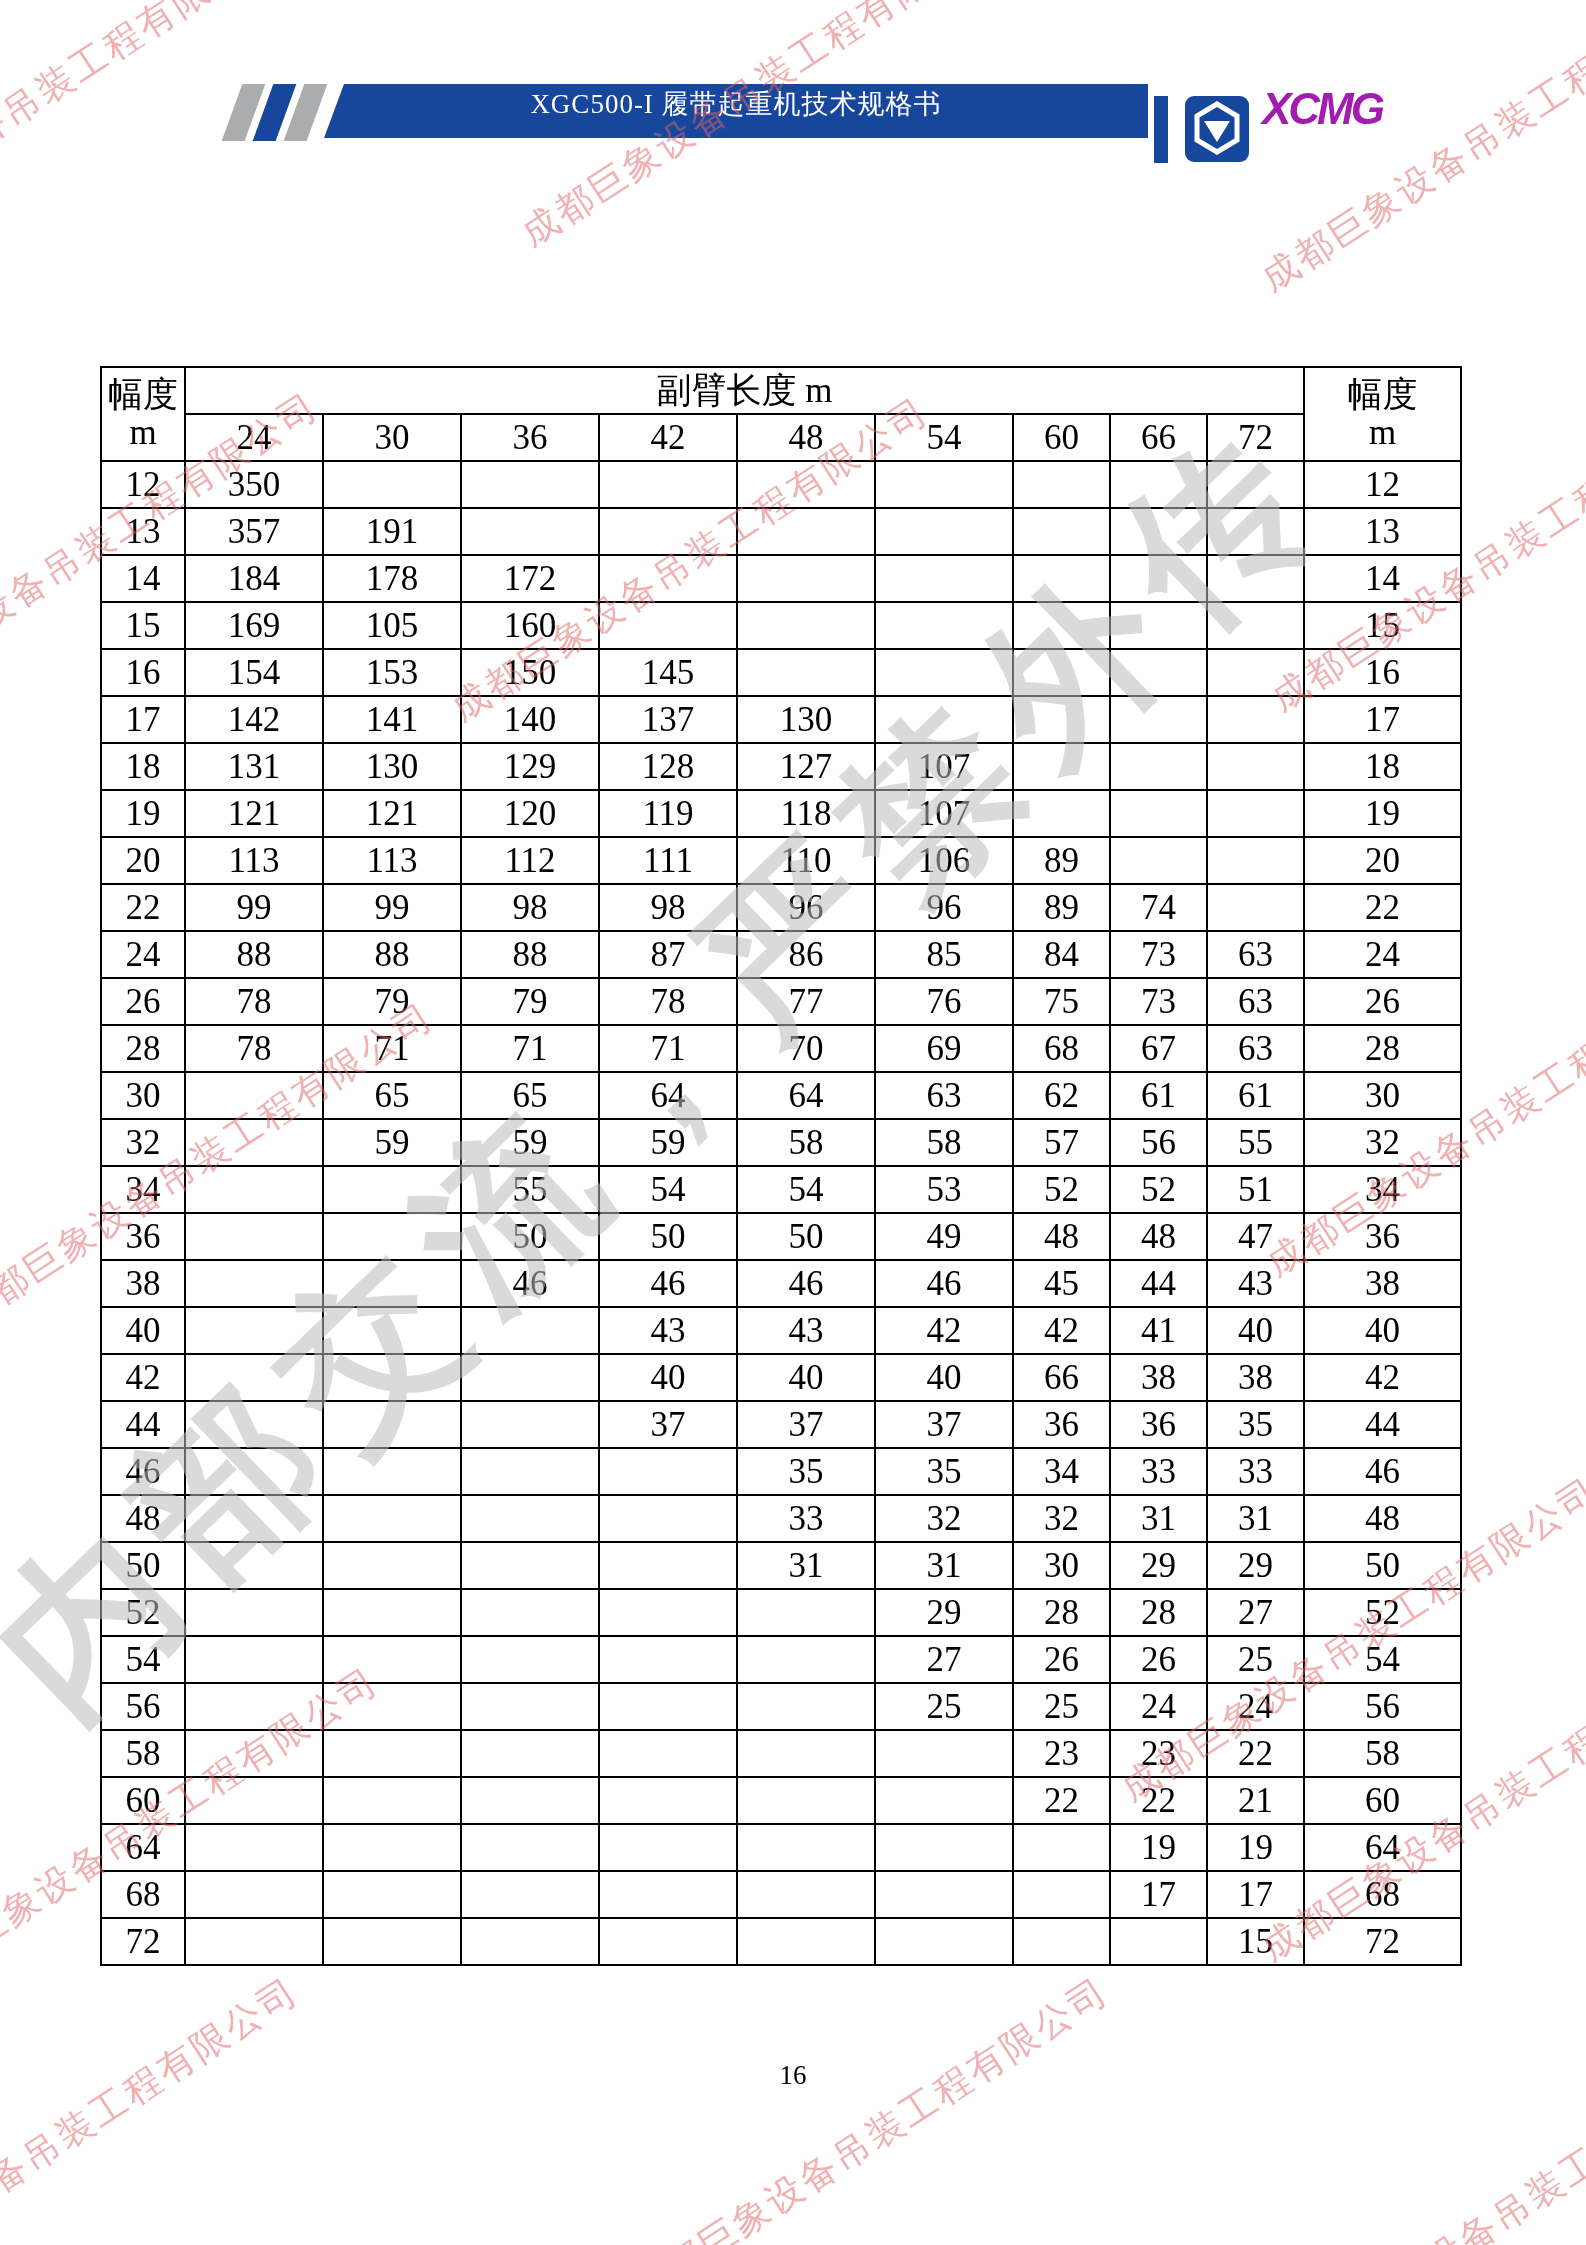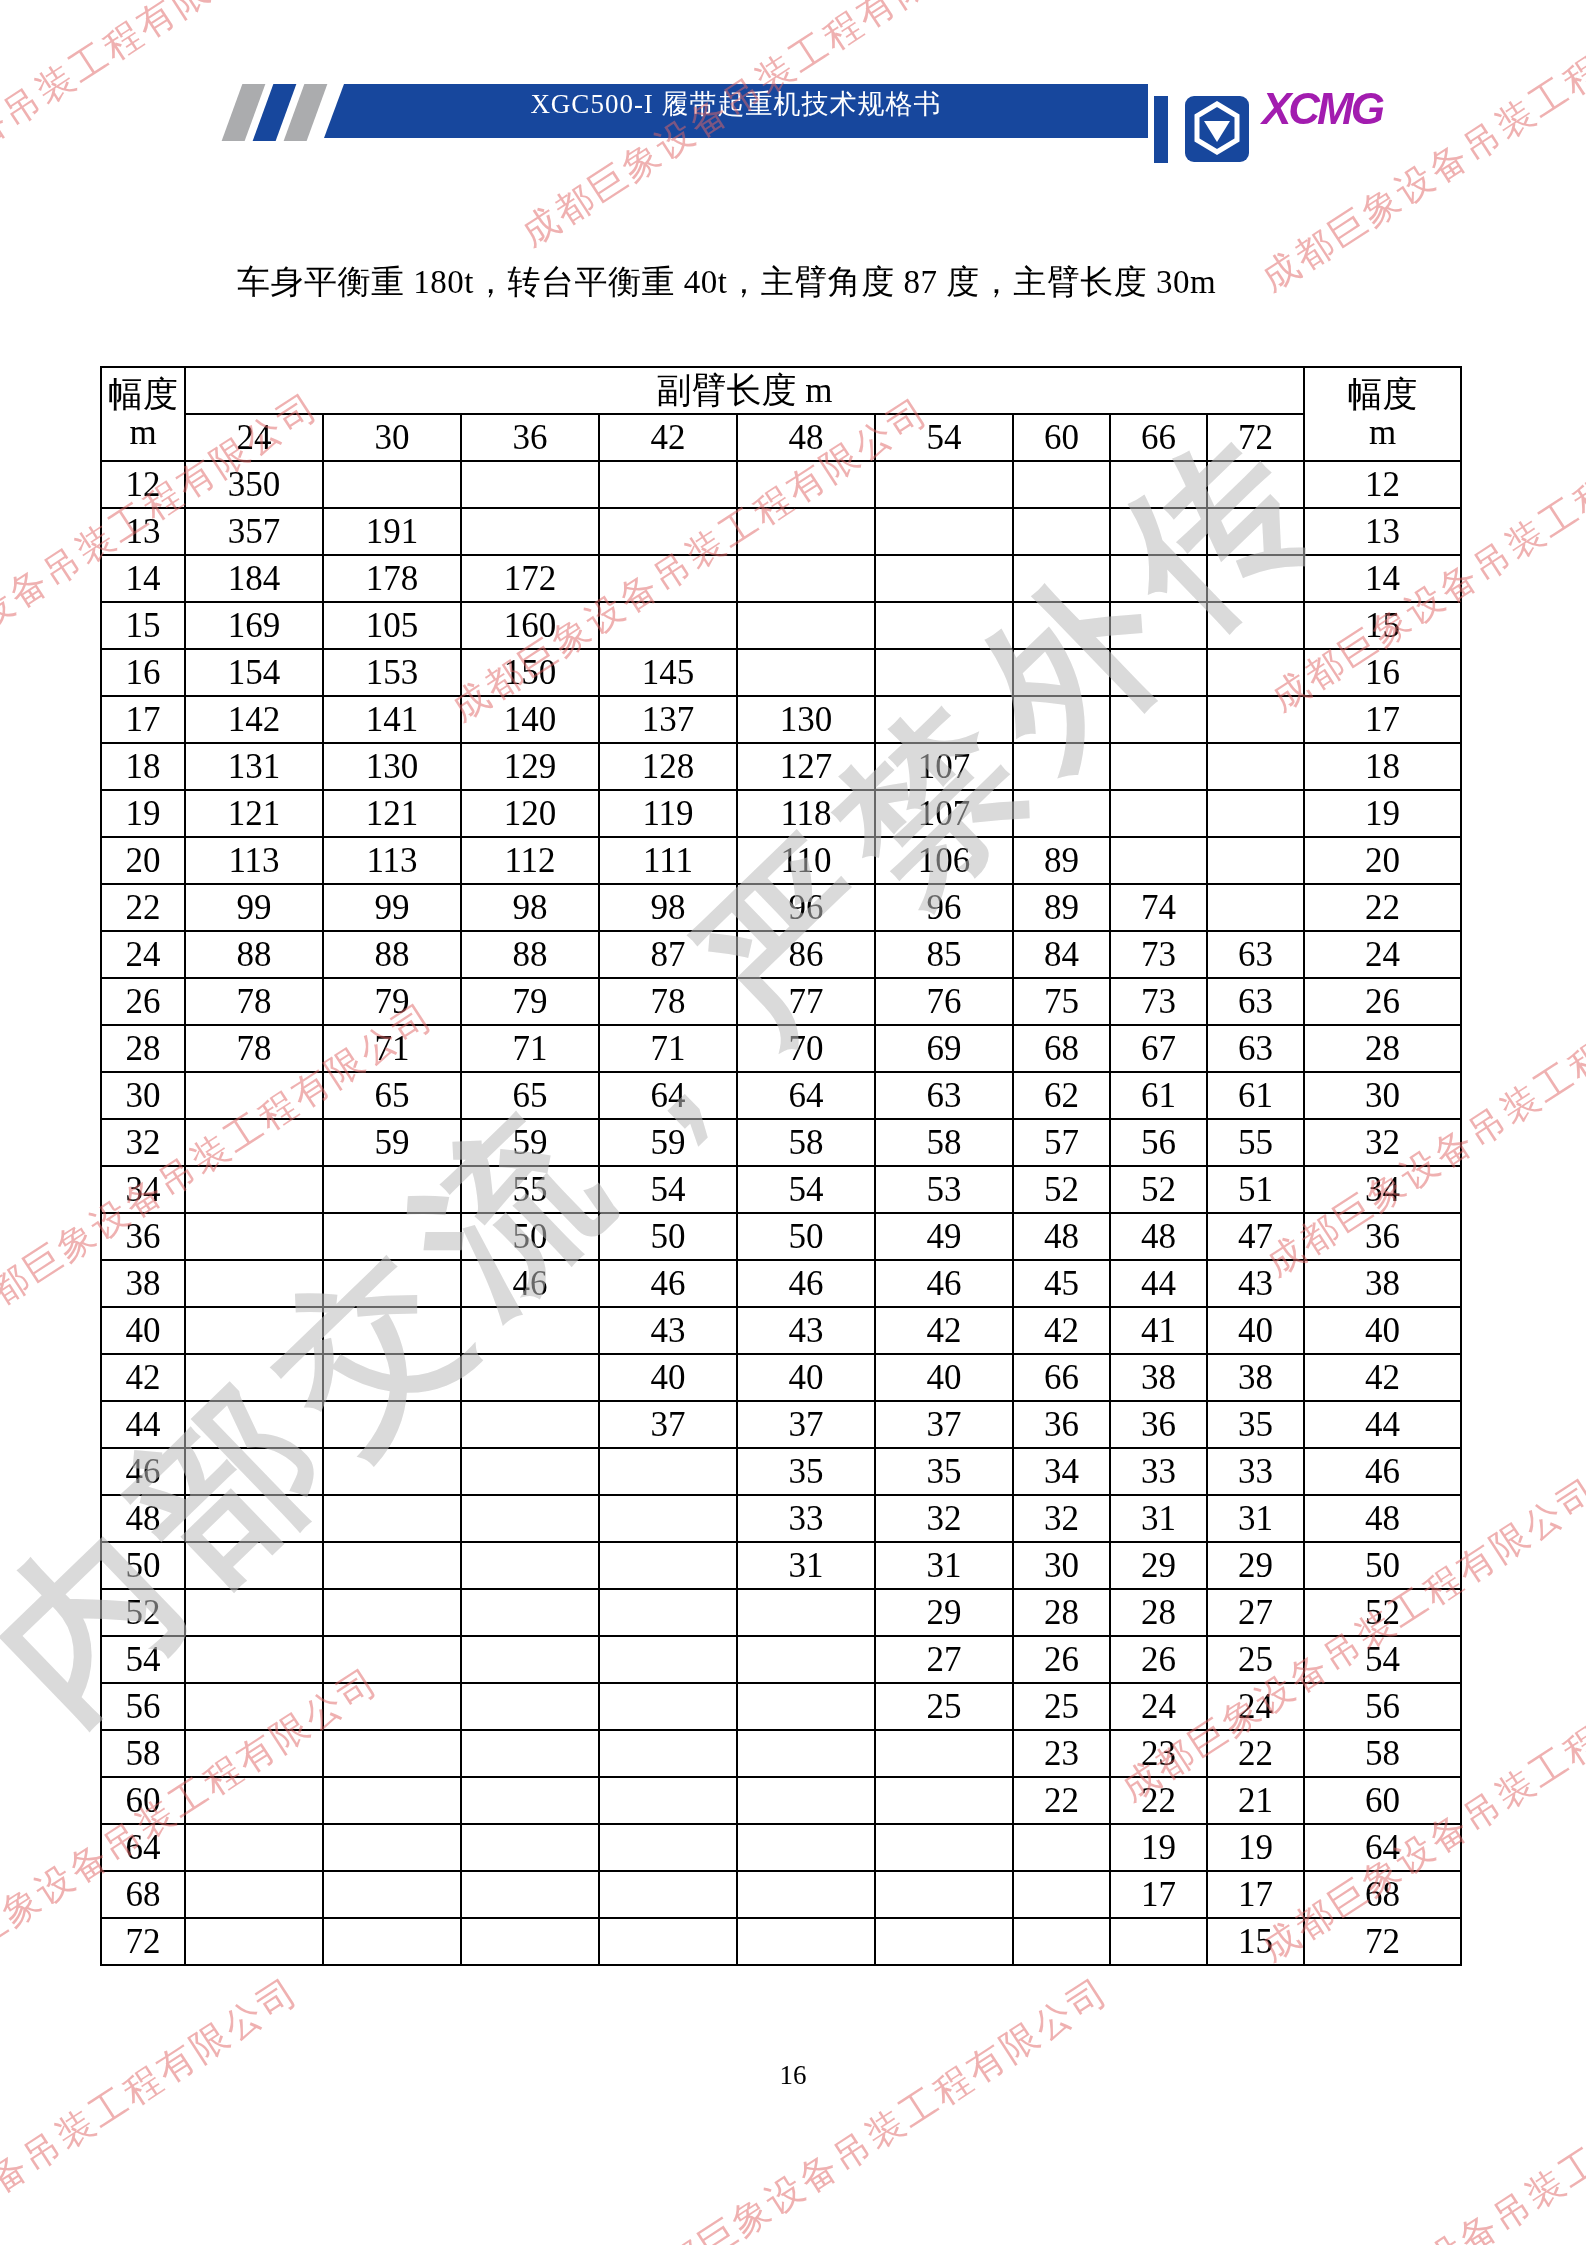--- a/index.html
+++ b/index.html
@@ -75,21 +75,20 @@
     <div class="logo-box">
       <svg width="66" height="68" viewBox="0 0 66 68">
         <rect x="1" y="1" width="64" height="66" rx="9" fill="#17479D"></rect>
         <polygon points="33,9 53,21 53,45 33,57 13,45 13,21" fill="none" stroke="#ffffff" stroke-width="5"></polygon>
         <polygon points="20,26 46,26 33,47" fill="#ffffff"></polygon>
       </svg>
     </div>
     <div class="wordmark">XCMG</div>
   </div>
 
-  <div class="page-title">车身平衡重 180t，转台平衡重 40t，主臂角度 87 度，主臂长度 30m</div>
 
   <table class="cap-table">
     <colgroup>
       <col style="width:84px">
       <col style="width:138px">
         <col style="width:138px">
         <col style="width:138px">
       <col style="width:138px">
         <col style="width:138px">
         <col style="width:138px">

